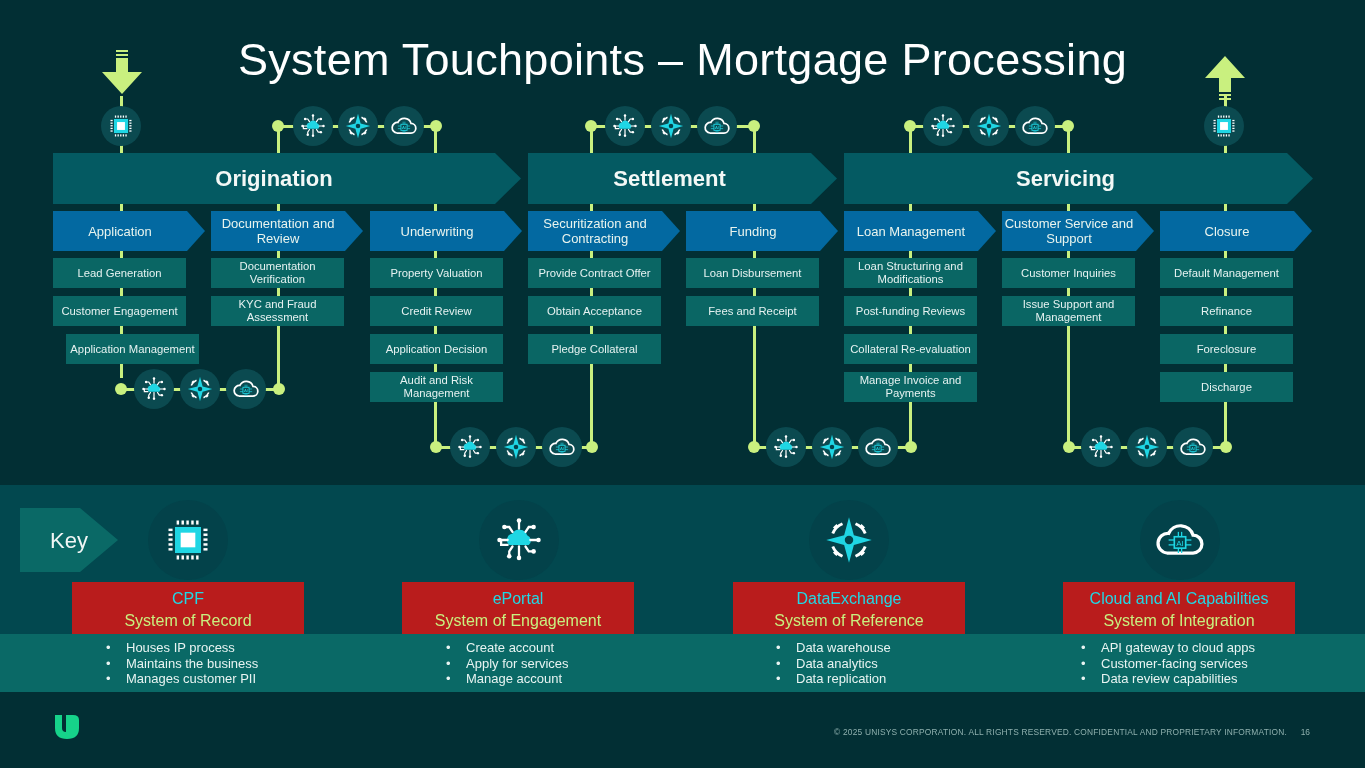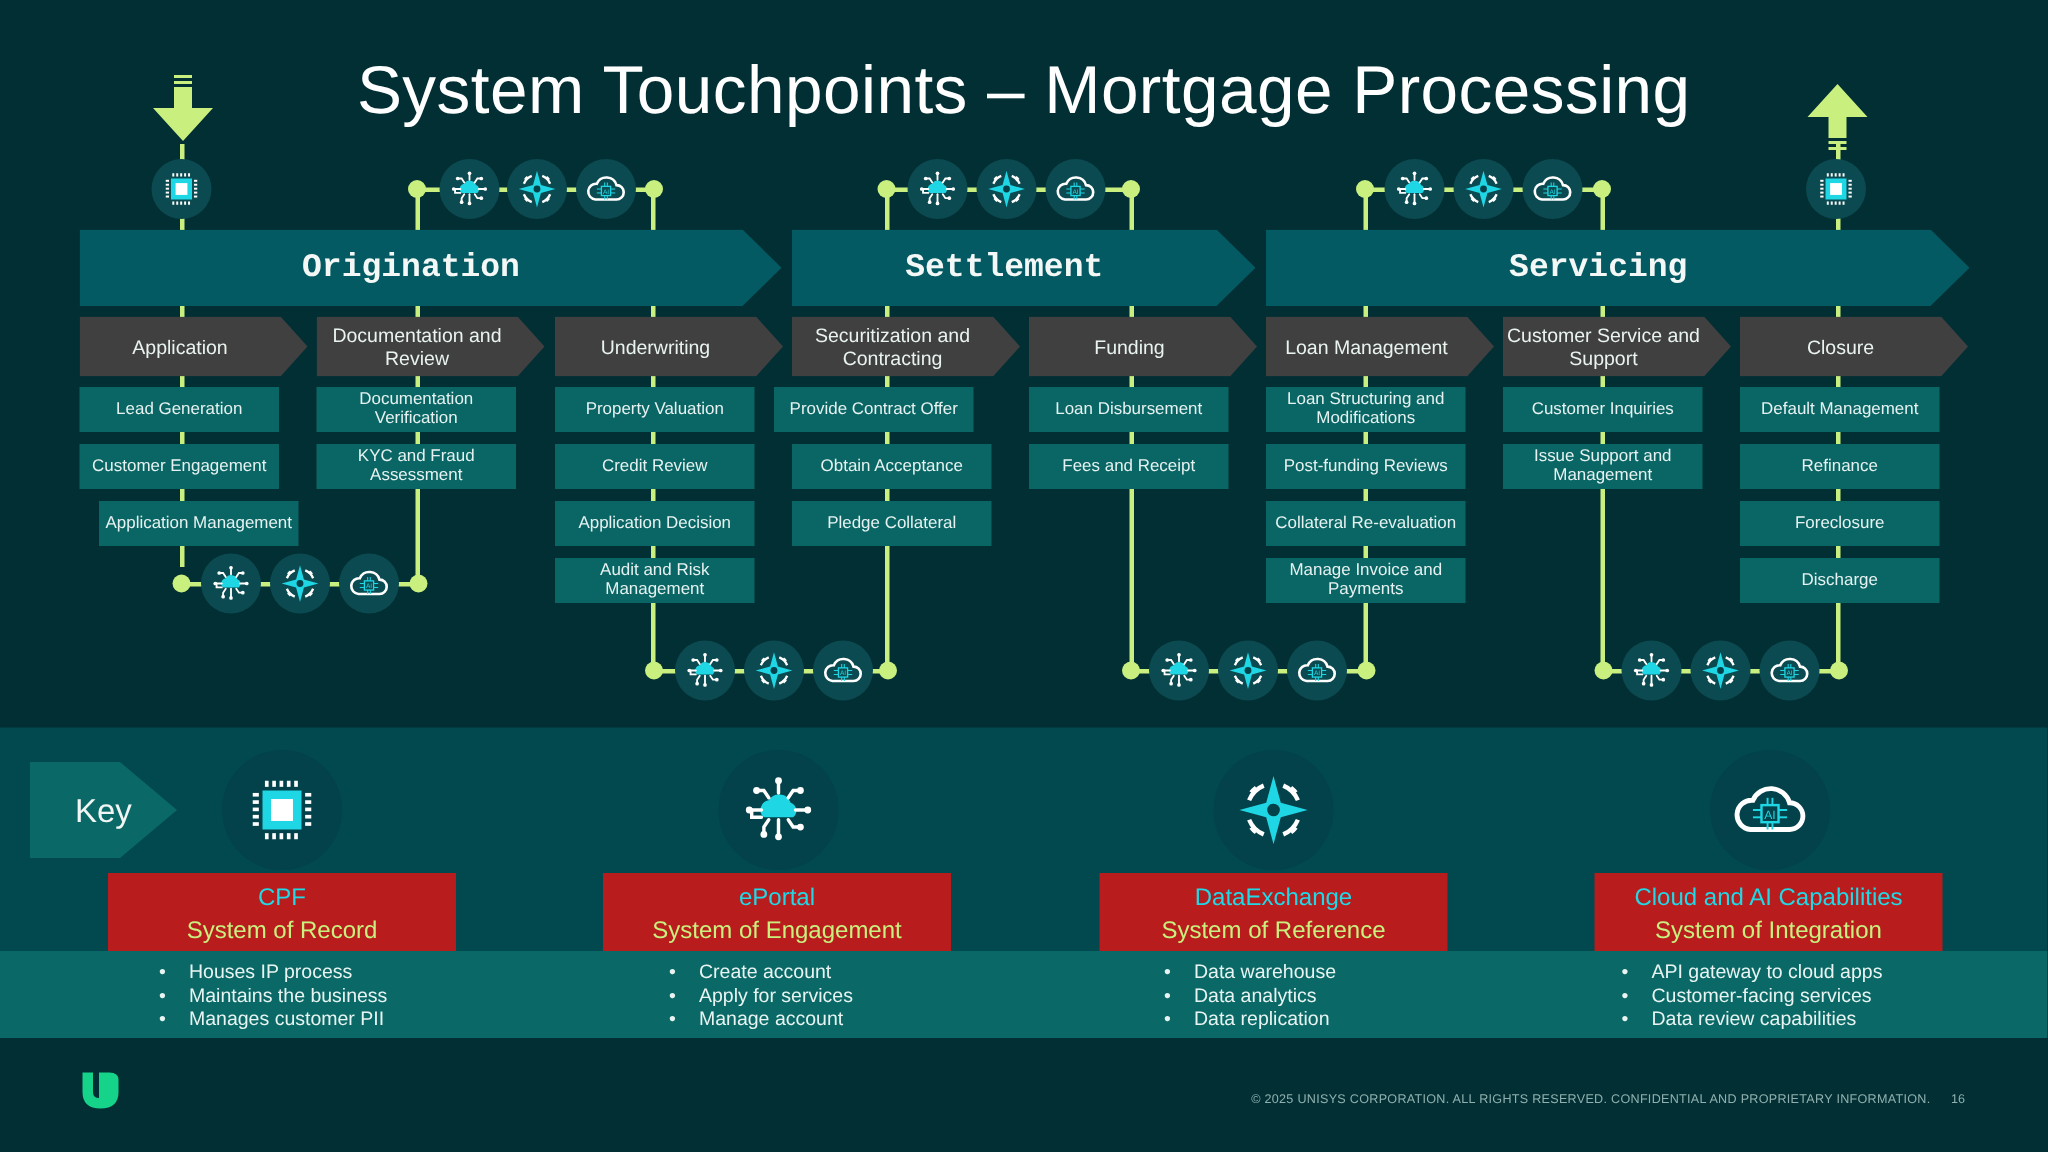--- a/index.html
+++ b/index.html
@@ -1,24 +1,24 @@
 <!DOCTYPE html>
 <html><head>
 <meta charset="utf-8">
 <style>
   html,body{margin:0;padding:0;}
   body{width:1365px;height:768px;overflow:hidden;background:#022f34;font-family:"Liberation Sans",sans-serif;position:relative;}
   .abs{position:absolute;}
   #title{left:0;top:34px;width:1365px;text-align:center;color:#ffffff;font-size:45px;letter-spacing:0.3px;}
   
   .phase{position:absolute;top:153px;height:51px;background:#045a62;color:#f3f8f6;font-weight:bold;font-size:22px;display:flex;align-items:center;justify-content:center;
-    clip-path:polygon(0 0,calc(100% - 26px) 0,100% 50%,calc(100% - 26px) 100%,0 100%);font-family:Liberation Mono, monospace;}
+    clip-path:polygon(0 0,calc(100% - 26px) 0,100% 50%,calc(100% - 26px) 100%,0 100%);}
   .phase span{margin-right:26px;}
   
-  .stage{position:absolute;top:211px;height:40px;background:#404040;color:#e9f4ee;font-size:13px;line-height:15px;text-align:center;display:flex;align-items:center;justify-content:center;
+  .stage{position:absolute;top:211px;height:40px;background:#0369a1;color:#e9f4ee;font-size:13px;line-height:15px;text-align:center;display:flex;align-items:center;justify-content:center;
     clip-path:polygon(0 0,calc(100% - 18px) 0,100% 50%,calc(100% - 18px) 100%,0 100%);}
   .stage span{margin-right:18px;}
   .task{position:absolute;width:133px;height:30px;background:#0a6664;color:#e6f2f1;font-size:11.3px;line-height:13px;text-align:center;display:flex;align-items:center;justify-content:center;}
   .vline{position:absolute;width:3px;background:#c9f07f;}
   .hline{position:absolute;height:3px;background:#c9f07f;}
   .dot{position:absolute;width:12px;height:12px;border-radius:50%;background:#c9f07f;}
   .ic{position:absolute;width:40px;height:40px;border-radius:50%;background:#0b4a50;display:flex;align-items:center;justify-content:center;}
   .ic svg{width:28px;height:28px;}
   
   #key-band{left:0;top:485px;width:1365px;height:207px;background:#02484f;}
@@ -320,21 +320,21 @@
 <div class="task" style="left:66px;top:334px">Application Management</div>
 
 <div class="task" style="left:211px;top:258px">Documentation Verification</div>
 <div class="task" style="left:211px;top:296px">KYC and Fraud Assessment</div>
 
 <div class="task" style="left:370px;top:258px">Property Valuation</div>
 <div class="task" style="left:370px;top:296px">Credit Review</div>
 <div class="task" style="left:370px;top:334px">Application Decision</div>
 <div class="task" style="left:370px;top:372px">Audit and Risk Management</div>
 
-<div class="task" style="left:516px;top:258px">Provide Contract Offer</div>
+<div class="task" style="left:528px;top:258px">Provide Contract Offer</div>
 <div class="task" style="left:528px;top:296px">Obtain Acceptance</div>
 <div class="task" style="left:528px;top:334px">Pledge Collateral</div>
 
 <div class="task" style="left:686px;top:258px">Loan Disbursement</div>
 <div class="task" style="left:686px;top:296px">Fees and Receipt</div>
 
 <div class="task" style="left:844px;top:258px">Loan Structuring and Modifications</div>
 <div class="task" style="left:844px;top:296px">Post-funding Reviews</div>
 <div class="task" style="left:844px;top:334px">Collateral Re-evaluation</div>
 <div class="task" style="left:844px;top:372px">Manage Invoice and Payments</div>

